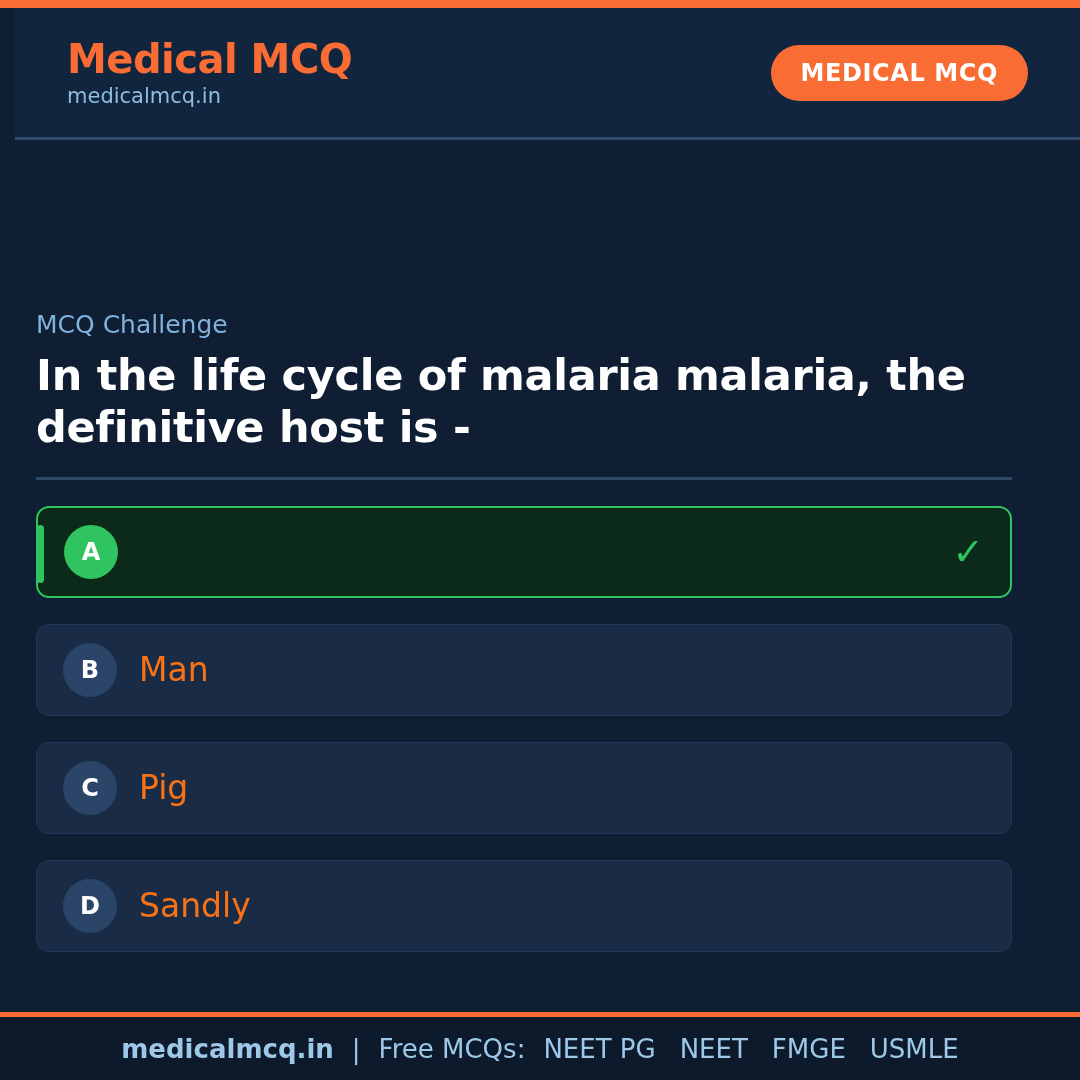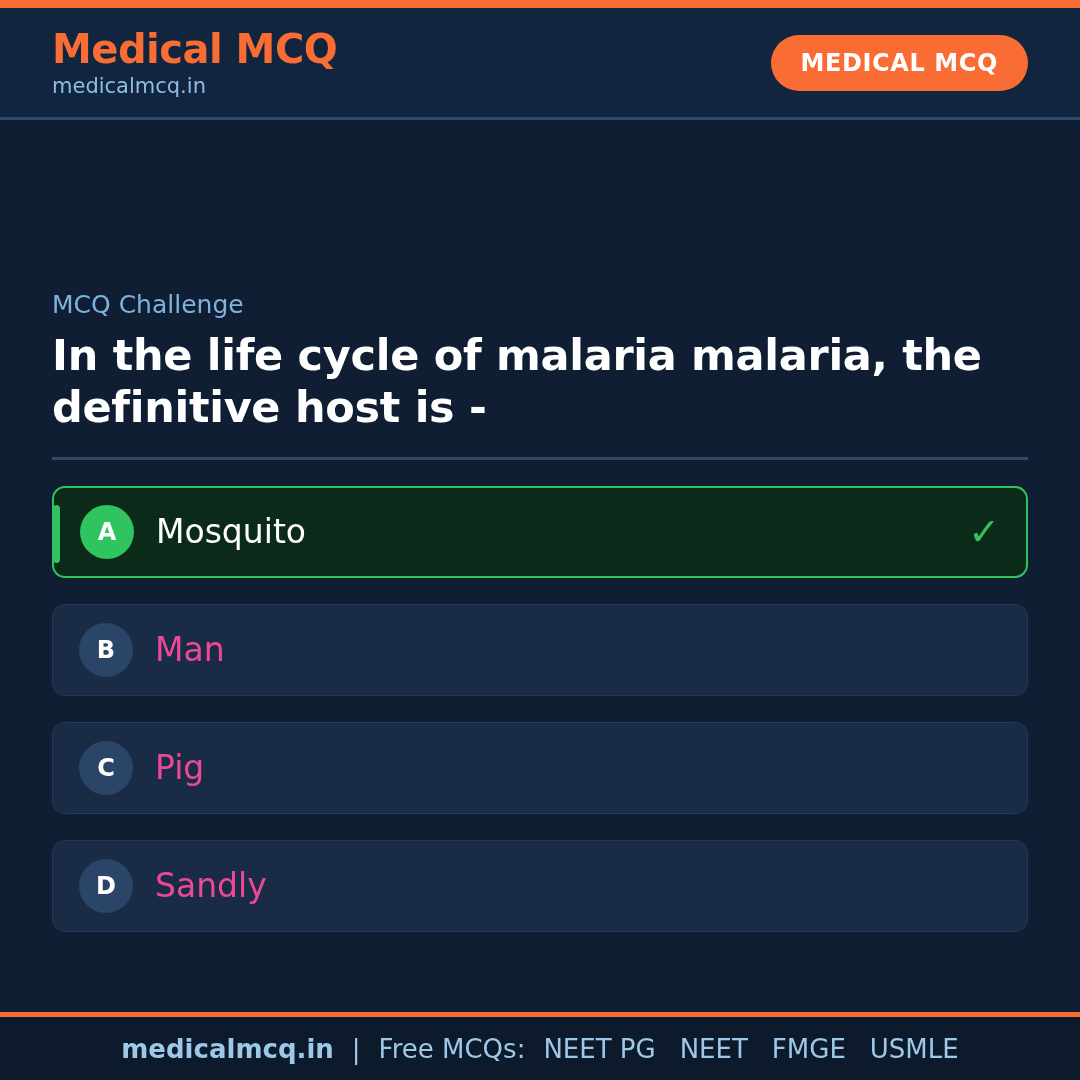--- a/index.html
+++ b/index.html
@@ -19,27 +19,28 @@
   
   .top-rule {
     height:8px; width:100%;
     background:#f96c33;
     flex:0 0 auto;
   }
 
   
   .header {
     flex:0 0 auto;
-    height:112px;
+    height:132px;
     background:#12253f;
     border-bottom:3px solid #2e4a6b;
     display:flex;
     align-items:center;
     justify-content:space-between;
     padding:0 52px;
+    margin-left:15px;
   }
   .brand { display:flex; flex-direction:column; justify-content:center; }
   .brand-title {
     font-size:40px;
     font-weight:bold;
     color:#f96c33;
     letter-spacing:-0.5px;
     line-height:1.1;
   }
   .brand-sub {
@@ -56,21 +57,21 @@
     letter-spacing:0.6px;
     padding:14px 30px;
     border-radius:30px;
     white-space:nowrap;
   }
 
   
   .main {
     flex:1 1 auto;
     position:relative;
-    padding:0 52px;
+    padding:0 36px;
     display:flex;
     flex-direction:column;
     justify-content:flex-start;
   }
   .q-block { margin-top:170px; }
   .q-kicker {
     font-size:25px;
     color:#7fb3dd;
     margin-bottom:10px;
     line-height:1.2;
@@ -126,21 +127,21 @@
     font-size:24px;
     font-weight:bold;
     display:flex;
     align-items:center;
     justify-content:center;
     margin-right:22px;
   }
   .option.correct .opt-badge { background:#2fc45f; color:#ffffff; }
   .opt-text {
     font-size:33px;
-    color:#ec4899;
+    color:#f97316;
     line-height:1.1;
   }
   .option.correct .opt-text { color:#ffffff; }
   .opt-check {
     margin-left:auto;
     font-size:38px;
     color:#2fc45f;
     font-weight:bold;
     line-height:1;
     visibility:hidden;
@@ -192,21 +193,20 @@
       <div class="q-text">In the life cycle of malaria malaria, the definitive host is -</div>
     </div>
 
     <div class="q-divider"></div>
 
     <div class="options">
 
       <div class="option correct">
         <div class="accent-bar"></div>
         <div class="opt-badge">A</div>
-        <div class="opt-text">Mosquito</div>
         <div class="opt-check">✓</div>
       </div>
 
       <div class="option">
 
         <div class="opt-badge">B</div>
         <div class="opt-text">Man</div>
         <div class="opt-check">✓</div>
       </div>
 

